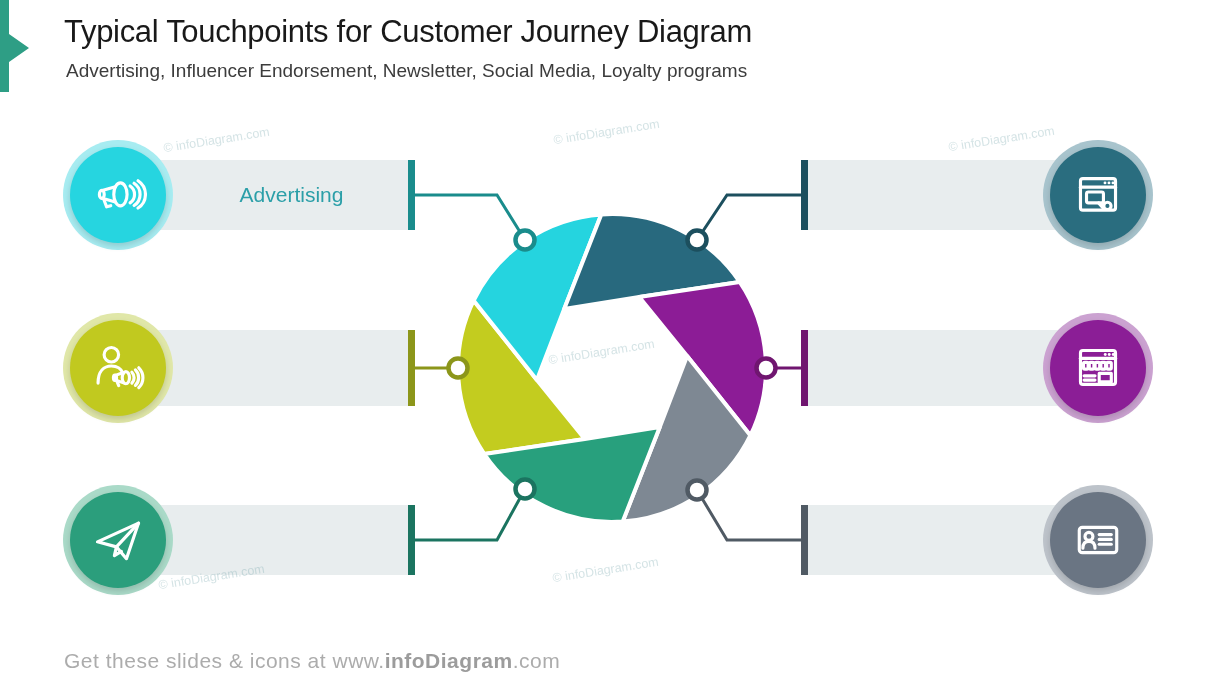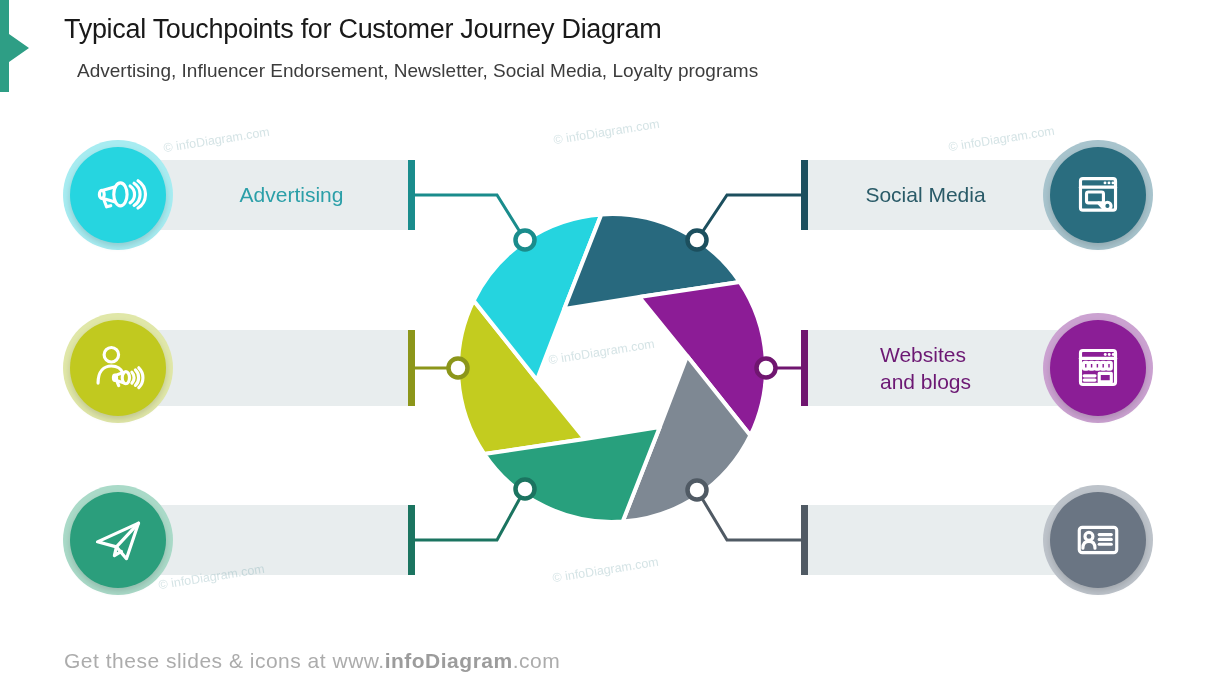--- a/index.html
+++ b/index.html
@@ -1,22 +1,22 @@
 <!DOCTYPE html>
 <html><head>
 <meta charset="utf-8">
 <style>
   html,body{margin:0;padding:0;}
   body{width:1216px;height:684px;position:relative;background:#ffffff;overflow:hidden;
        font-family:"Liberation Sans", sans-serif;}
 
   
-  .title{position:absolute;left:64px;top:14px;font-size:27px;color:#191919;
+  .title{position:absolute;left:64px;top:14px;font-size:31px;color:#191919;
          letter-spacing:-.3px;z-index:5;}
-  .subtitle{position:absolute;left:77px;top:60px;font-size:19px;color:#3c3c3c;z-index:5;}
+  .subtitle{position:absolute;left:66px;top:60px;font-size:19px;color:#3c3c3c;z-index:5;}
   .edge-marker{position:absolute;left:0;top:0;z-index:3;}
 
   
   #diagram-svg{position:absolute;left:0;top:0;z-index:2;}
 
   
   .row{position:absolute;width:354px;height:110px;z-index:4;}
   .row.left{left:63px;}
   .row.right{left:799px;}
   .bar{position:absolute;top:20px;height:70px;background:#E8EDEE;}
@@ -135,41 +135,38 @@
       <path d="M7 25.5 L41 10 L31 39.5 L22.7 29.7 Z"></path>
       <path d="M41 10 L22.7 29.7"></path>
       <path d="M22.7 29.7 L21 37 L26.8 33.4"></path>
     </svg>
   </div>
 </div>
 
 <div class="row right" style="top: 140px; --main: #2A6D7F; --halo: #A8C4CD; --text: #2A5B68; --accent: #1C4F5E;">
   <div class="bar"></div>
   <div class="accent"></div>
-  <div class="label">Social Media</div>
   <div class="halo"></div>
   <div class="badge">
     <svg class="icon-svg" viewBox="0 0 48 48">
       <rect x="9.5" y="10.5" width="29" height="26" rx="2"></rect>
       <path d="M9.5 17.5 H38.5"></path>
       <circle class="dot" cx="29.8" cy="14" r="1.2"></circle>
       <circle class="dot" cx="33.1" cy="14" r="1.2"></circle>
       <circle class="dot" cx="36.4" cy="14" r="1.2"></circle>
       <rect x="14.5" y="21.5" width="14" height="9" rx="1.5"></rect>
       <path d="M24.5 30.5 L28 34.5 L28 30.5"></path>
       <circle cx="31.8" cy="33" r="3"></circle>
     </svg>
   </div>
 </div>
 
 <div class="row right mid" style="top: 313px; --main: #8B1E96; --halo: #CBA2D1; --text: #6C1873; --accent: #701670;">
   <div class="bar"></div>
   <div class="accent"></div>
-  <div class="label">Websites
-and blogs</div>
   <div class="halo"></div>
   <div class="badge">
     <svg class="icon-svg" viewBox="0 0 48 48">
       <rect x="9.5" y="9.5" width="29" height="28" rx="2"></rect>
       <path d="M9.5 16 H38.5"></path>
       <circle class="dot" cx="30" cy="12.8" r="1.2"></circle>
       <circle class="dot" cx="33.3" cy="12.8" r="1.2"></circle>
       <circle class="dot" cx="36.6" cy="12.8" r="1.2"></circle>
       <rect x="12" y="19.3" width="3.8" height="5.6" rx="1"></rect>
       <rect x="16.8" y="19.3" width="3.8" height="5.6" rx="1"></rect>

